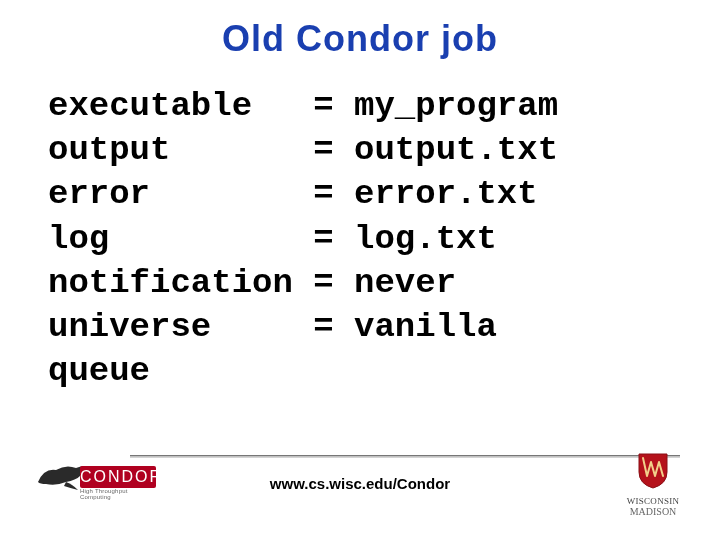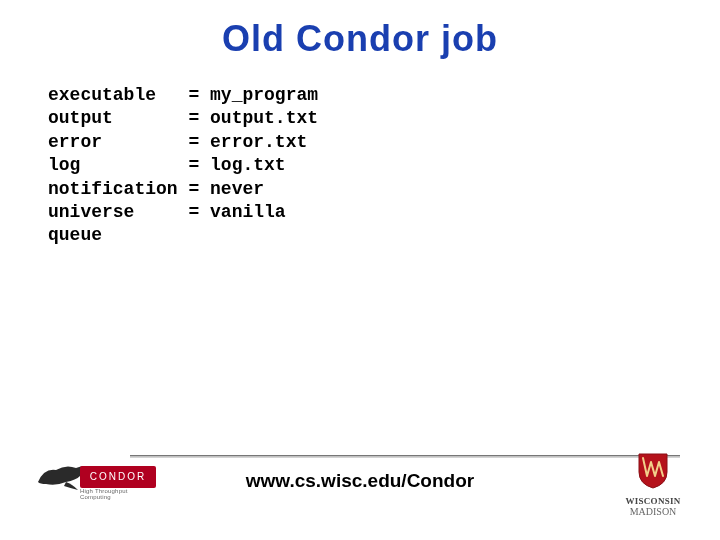--- a/index.html
+++ b/index.html
@@ -15,21 +15,21 @@
   .title {
     text-align: center;
     color: #1a3fb0;
     font-weight: bold;
     font-size: 36px;
     margin-top: 18px;
     letter-spacing: 1px;
   }
   .code-block {
     font-family: "Courier New", Courier, monospace;
-    font-size: 18px;
+    font-size: 34px;
     font-weight: bold;
     color: #000000;
     white-space: pre;
     margin-left: 48px;
     margin-top: 24px;
     line-height: 1.3;
   }
   .hr-wrap {
     position: absolute;
     left: 130px;
@@ -39,21 +39,21 @@
     background: linear-gradient(to bottom, #777 0%, #777 40%, #bbb 41%, #ddd 100%);
   }
   .url {
     position: absolute;
     bottom: 48px;
     left: 0;
     right: 0;
     text-align: center;
     font-family: Arial, Helvetica, sans-serif;
     font-weight: bold;
-    font-size: 19px;
+    font-size: 15px;
     color: #000;
   }
   .condor-logo {
     position: absolute;
     left: 36px;
     bottom: 34px;
     width: 120px;
     height: 48px;
   }
   .condor-bird {
@@ -66,21 +66,21 @@
   .condor-text {
     position: absolute;
     left: 44px;
     top: 8px;
     width: 76px;
     height: 22px;
     background: #b00020;
     border-radius: 2px;
     color: #fff;
     font-family: Impact, Arial Black, sans-serif;
-    font-size: 10px;
+    font-size: 16px;
     letter-spacing: 2px;
     text-align: center;
     line-height: 22px;
   }
   .condor-sub {
     position: absolute;
     left: 44px;
     top: 30px;
     font-size: 6px;
     color: #666;
@@ -96,21 +96,21 @@
     text-align: center;
   }
   .wisc-crest {
     width: 36px;
     height: 40px;
     margin: 0 auto;
   }
   .wisc-name {
     font-family: Georgia, "Times New Roman", serif;
     font-size: 9px;
-    font-weight: bold;
+    font-weight: normal;
     color: #444;
     margin-top: 2px;
     letter-spacing: 0.3px;
   }
   .wisc-sub {
     font-family: Georgia, "Times New Roman", serif;
     font-size: 10px;
     color: #666;
     margin-top: 0;
   }

